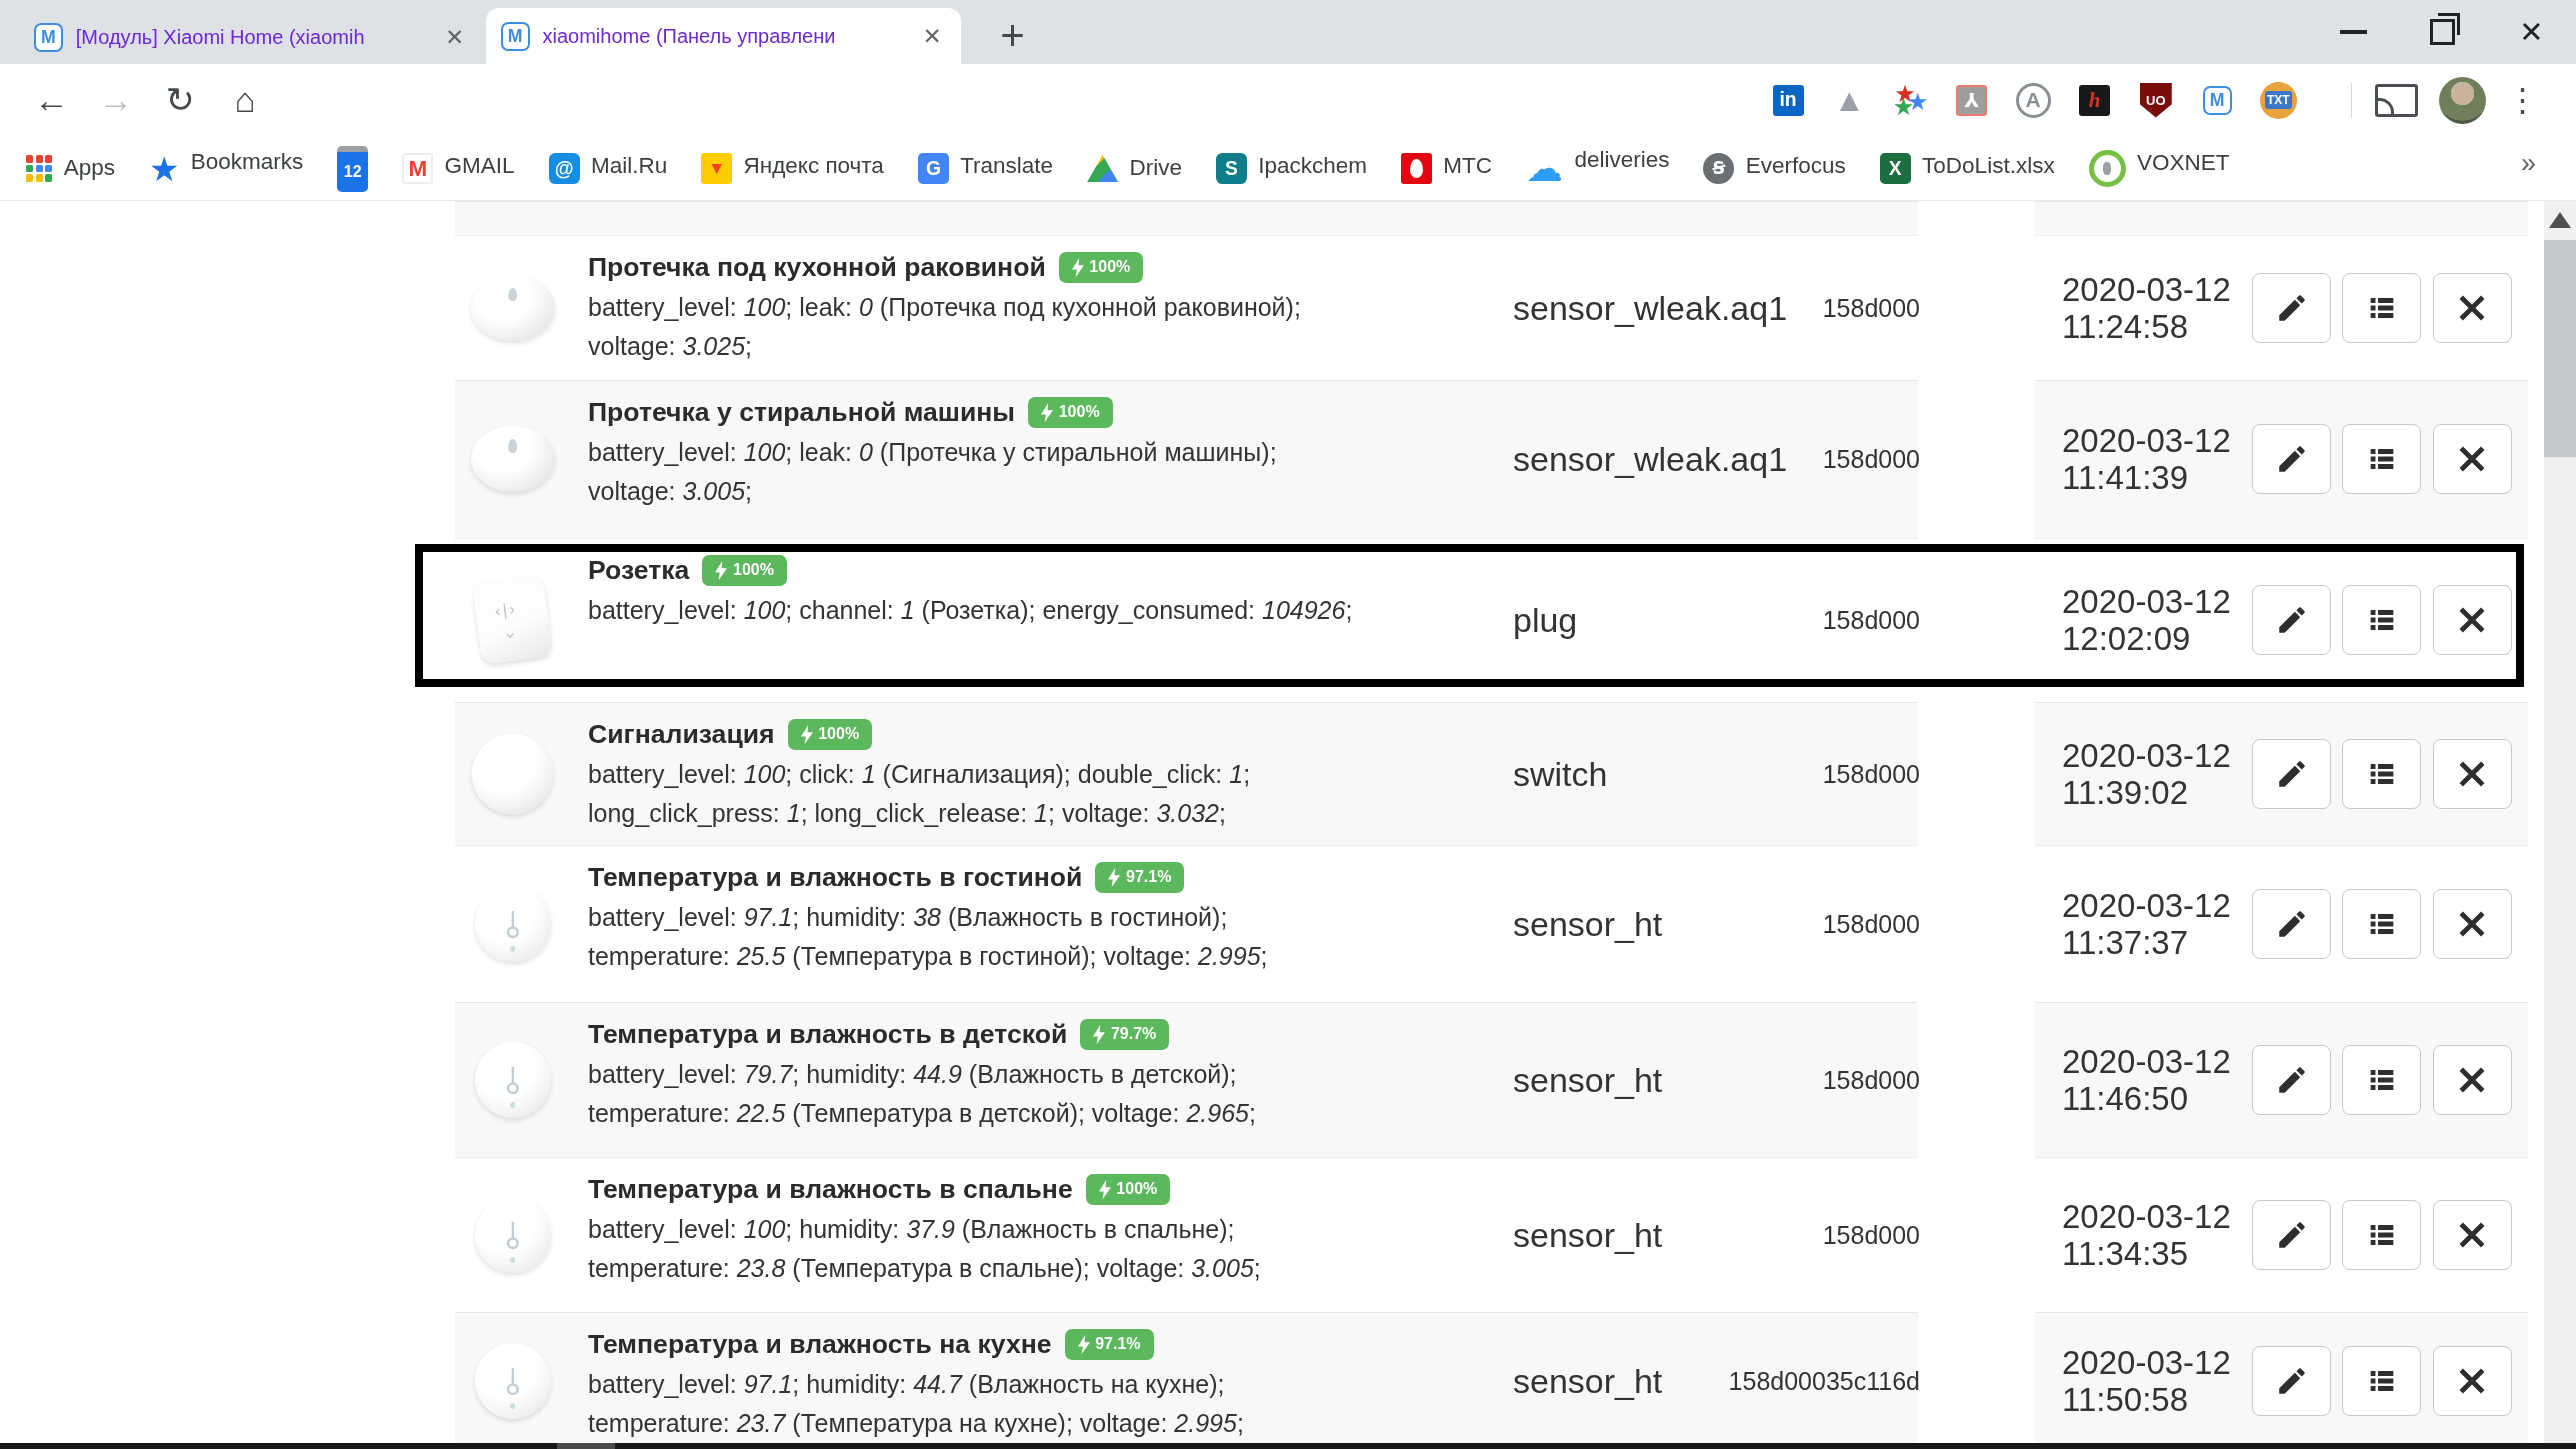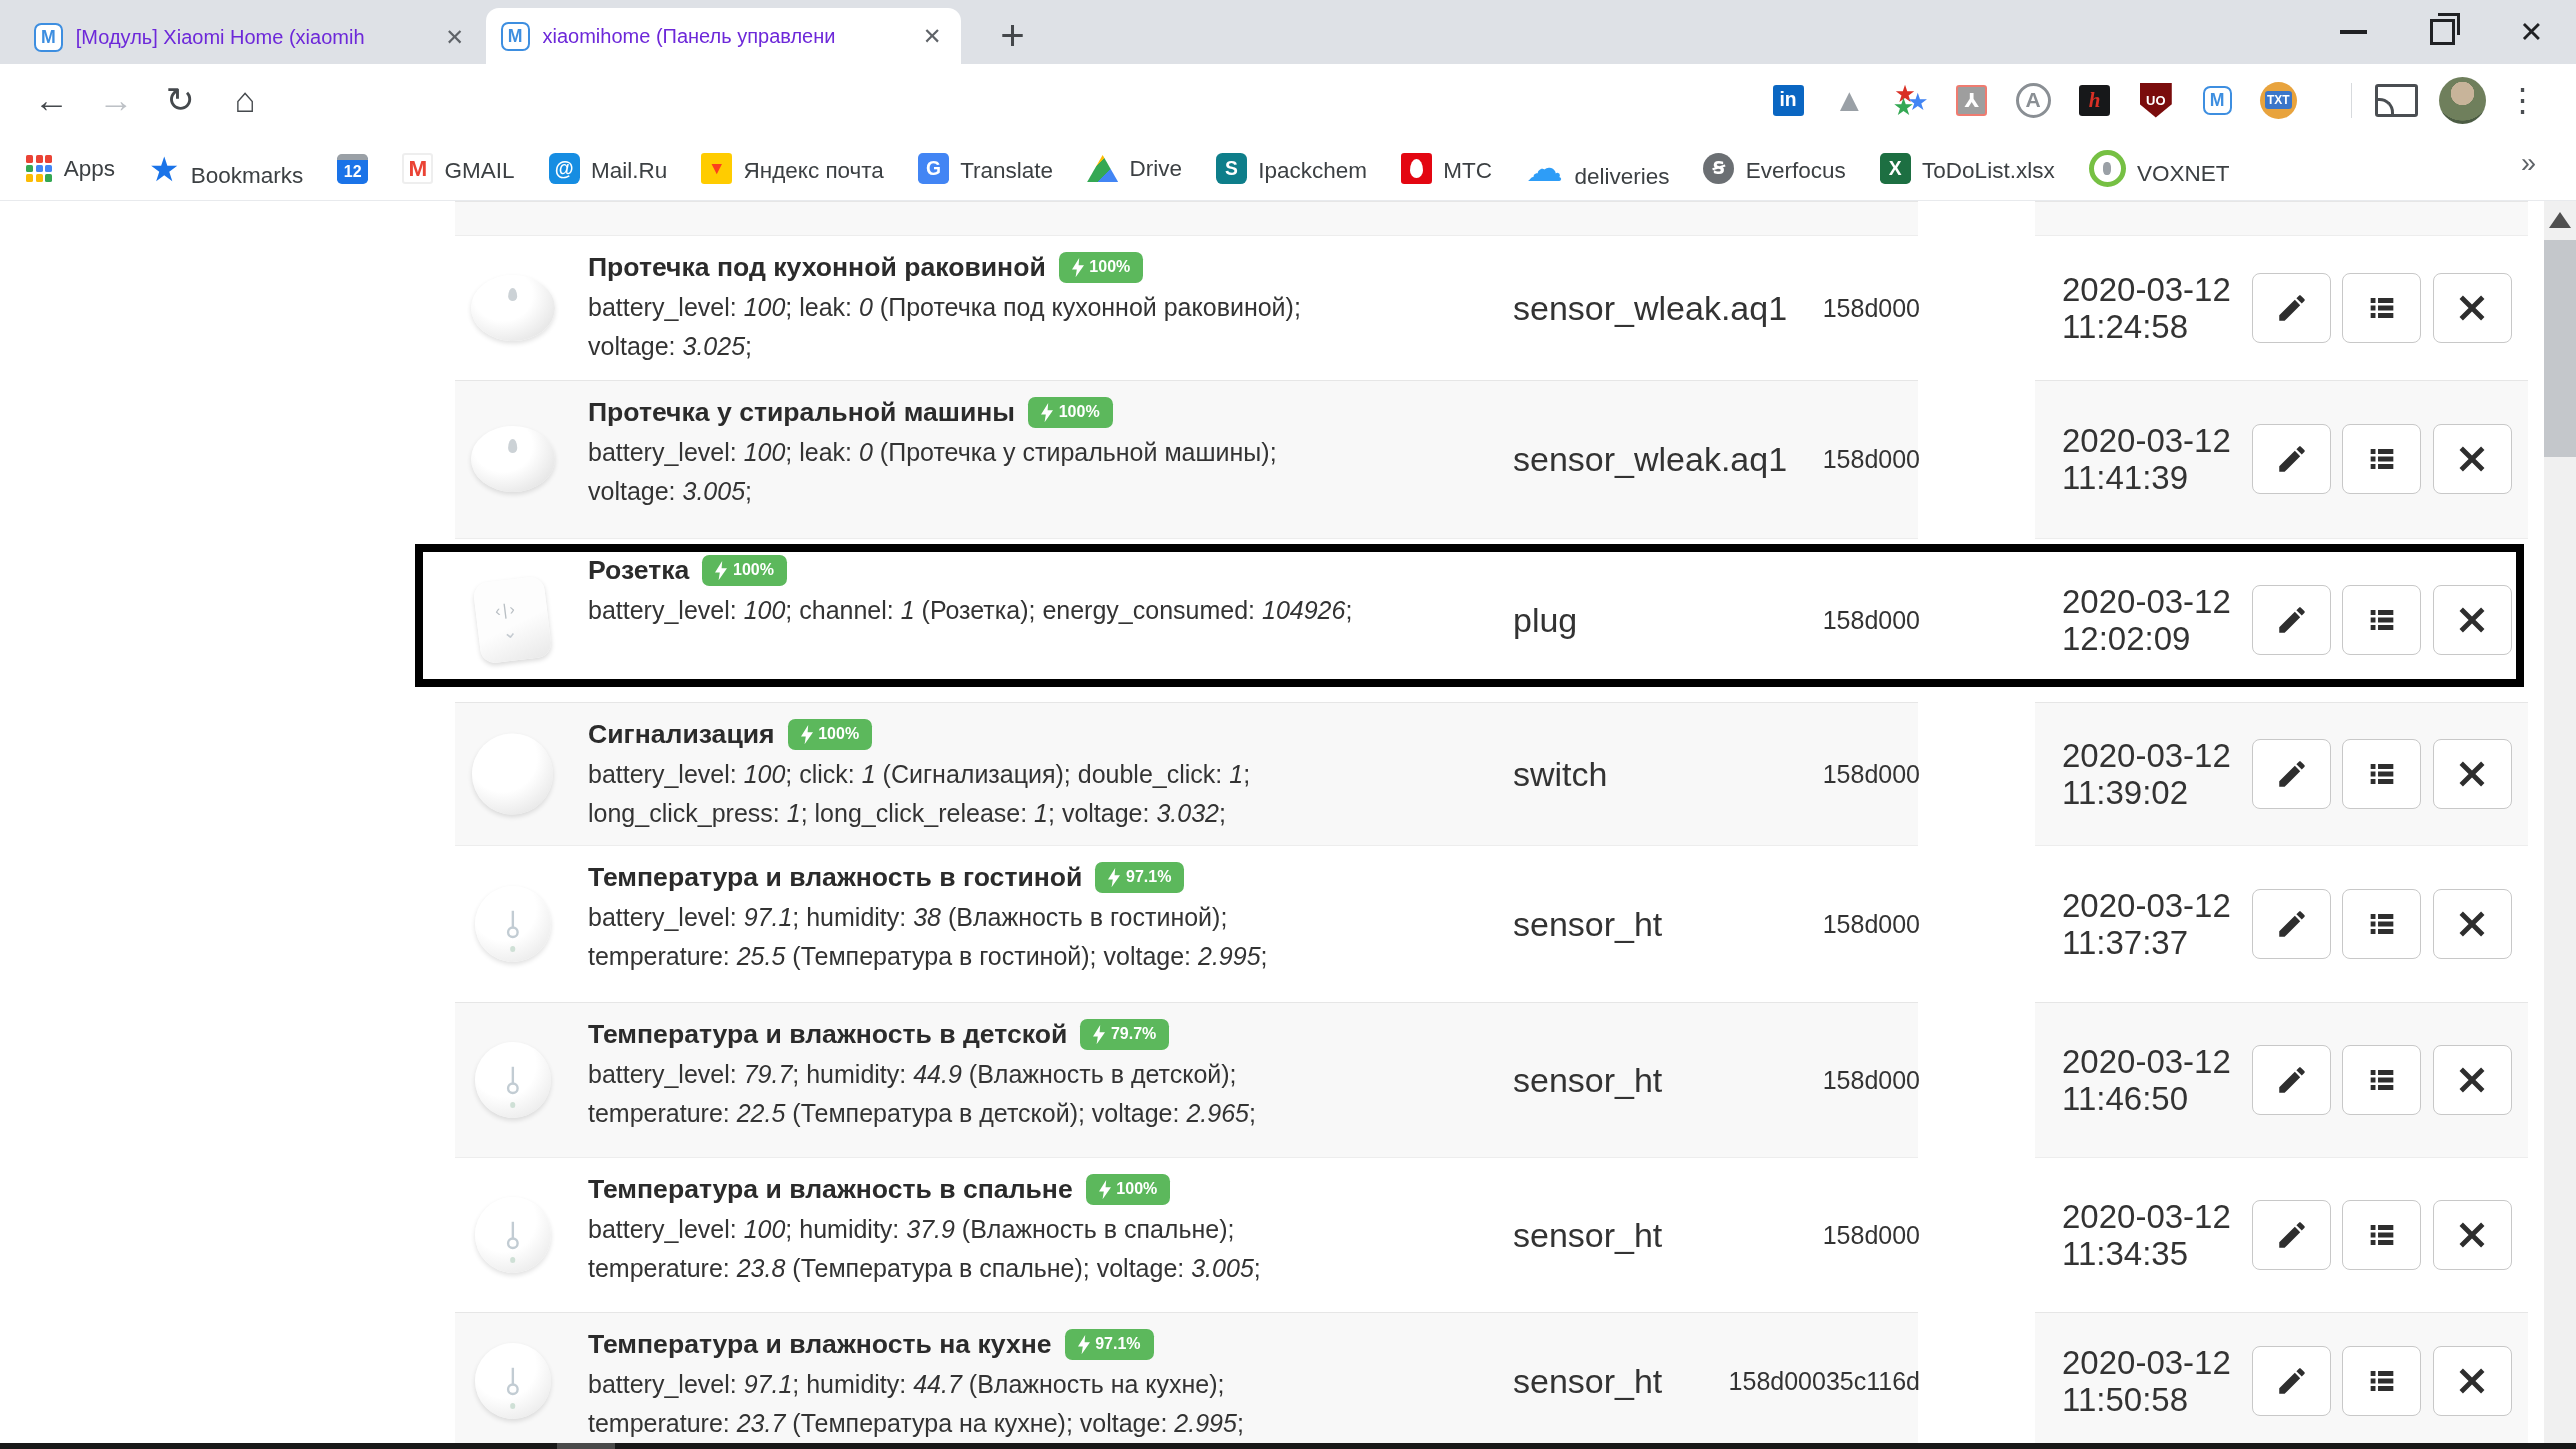--- a/index.html
+++ b/index.html
@@ -41,21 +41,21 @@
   .ext-ic{width:42px;height:42px;display:flex;align-items:center;justify-content:center;}
   .ext-sep{width:1.6px;height:35px;background:#d7dadd;margin:0 1.6px;}
   .cast{width:37px;height:27px;border:3.2px solid #4a4e52;border-radius:3.2px;position:relative;}
   .cast::after{content:"";position:absolute;left:-1.6px;bottom:-1.6px;width:14.5px;height:14.5px;border-top:3.2px solid #4a4e52;border-radius:0 14.5px 0 0;border-right:3.2px solid #4a4e52;}
   .avatar{width:47px;height:47px;border-radius:50%;background:radial-gradient(circle at 50% 35%,#c8b49a 0 30%,#6f7f5c 31% 70%,#4c5c44 71%);}
   .menu-dots{font-size:32px;color:#4a4e52;letter-spacing:0;}
 
   
   .bookmarks{position:absolute;left:0;top:137px;width:2576px;height:64px;background:#fff;border-bottom:1.6px solid #e8eaed;box-sizing:border-box;}
   #bm-items{position:absolute;left:26px;top:0;height:63px;display:flex;align-items:center;gap:34px;}
-  .bm-item{display:flex;align-items:flex-end;gap:11.3px;}
+  .bm-item{display:flex;align-items:flex-start;gap:11.3px;}
   .bm-label{font-size:22.5px;color:#3c4043;white-space:nowrap;}
   .bm-overflow{position:absolute;right:40px;top:11.3px;font-size:27px;color:#5f6368;}
   .gicon{display:flex;align-items:center;justify-content:center;box-sizing:border-box;font-weight:bold;}
 
   
   .apps-grid{display:grid;grid-template-columns:repeat(3,7.2px);grid-gap:2.4px;}
   .apps-grid span{width:7.2px;height:7.2px;border-radius:1.6px;}
   .drive-tri{width:31px;height:27px;clip-path:polygon(50% 0,100% 100%,0 100%);background:linear-gradient(135deg,#fbbc05 0 35%,#34a853 35% 65%,#4285f4 65%);}
   .mts-box{width:31px;height:31px;background:#e30611;border-radius:3.2px;display:flex;align-items:center;justify-content:center;}
   .mts-box i{width:13px;height:19.3px;background:#fff;border-radius:50% 50% 50% 50%/60% 60% 40% 40%;}
@@ -222,21 +222,21 @@
             <span style="background: rgb(251, 188, 5);"></span>
             <span style="background: rgb(52, 168, 83);"></span>
           </span>
           <span class="bm-label">Apps</span>
         </div>
         <div class="bm-item">
           <span class="gicon" style="color: rgb(26, 115, 232); font-size: 34px;">★</span>
           <span class="bm-label">Bookmarks</span>
         </div>
         <div class="bm-item">
-          <span class="gicon" style="width: 31px; height: 30px; background: rgb(26, 115, 232); color: rgb(255, 255, 255); border-radius: 4.8px; font-size: 16px; border-top: 6.4px solid rgb(154, 160, 166);">12</span>
+          <span class="gicon" style="width: 31px; height: 46px; background: rgb(26, 115, 232); color: rgb(255, 255, 255); border-radius: 4.8px; font-size: 16px; border-top: 6.4px solid rgb(154, 160, 166);">12</span>
         </div>
         <div class="bm-item">
           <span class="gicon" style="width: 31px; height: 31px; background: rgb(255, 255, 255); color: rgb(234, 67, 53); border-radius: 3.2px; font-size: 22.5px; border: 2.4px solid rgb(238, 238, 238);">M</span>
           <span class="bm-label">GMAIL</span>
         </div>
         <div class="bm-item">
           <span class="gicon" style="width: 31px; height: 31px; background: rgb(22, 141, 226); color: rgb(255, 255, 255); border-radius: 6.4px; font-size: 19.3px;">@</span>
           <span class="bm-label">Mail.Ru</span>
         </div>
         <div class="bm-item">

